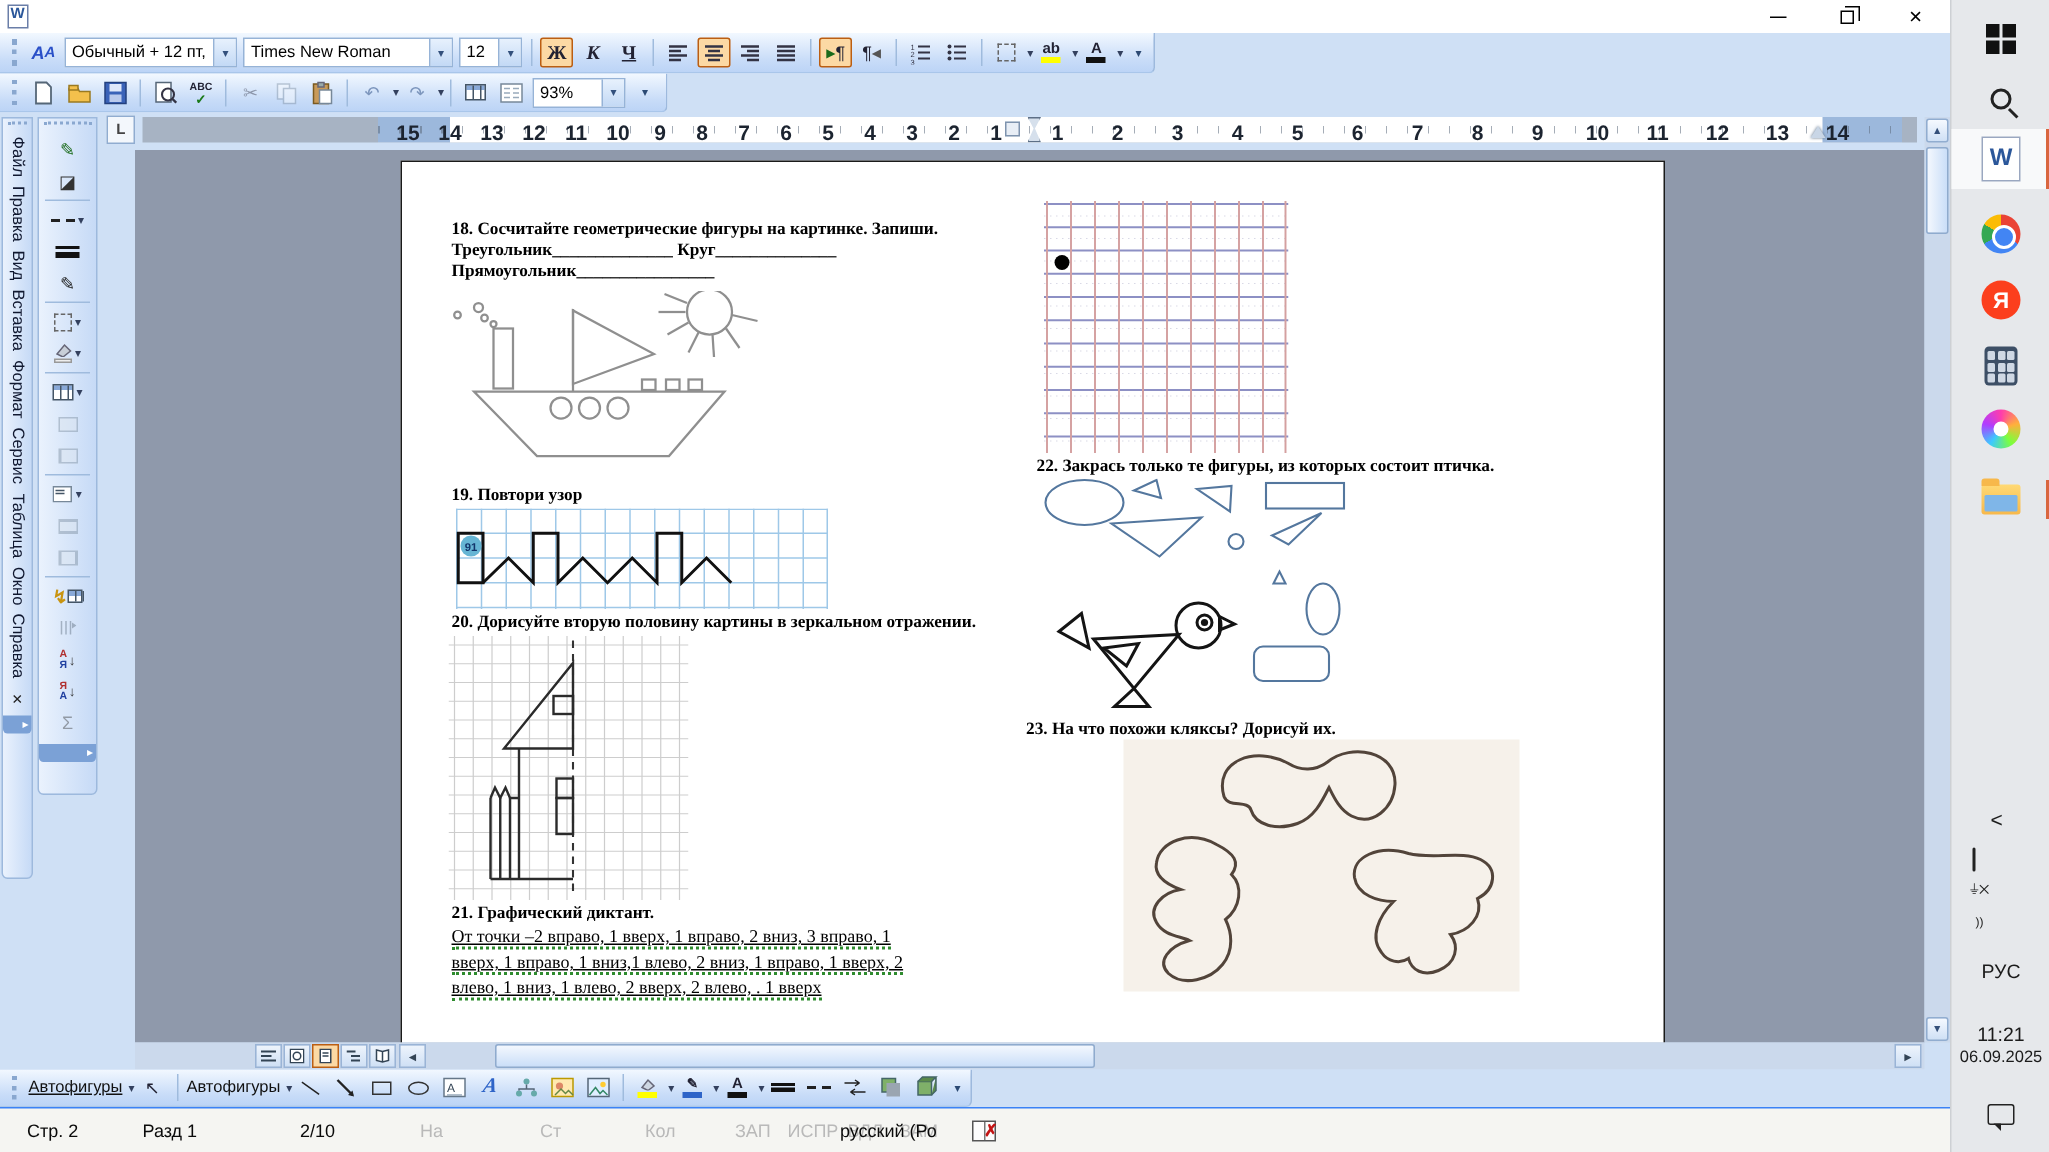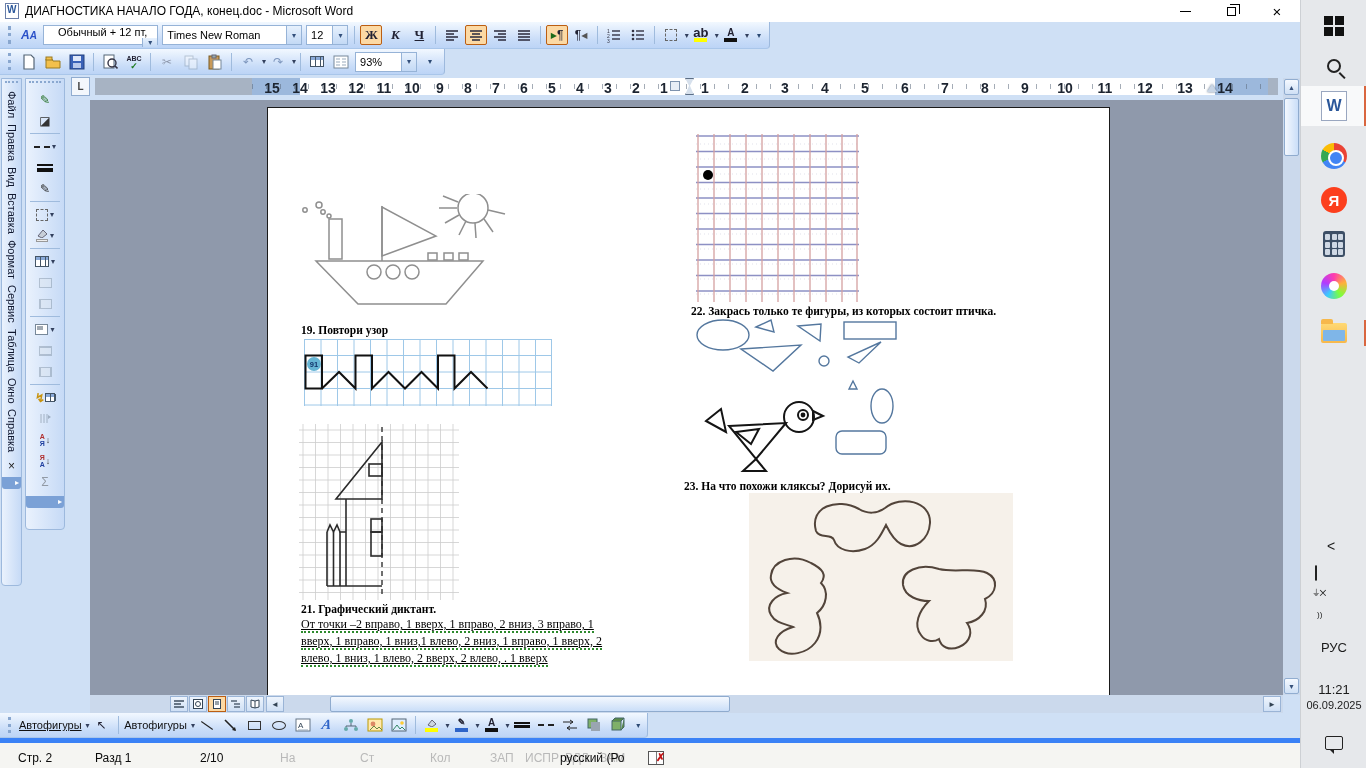--- a/index.html
+++ b/index.html
@@ -97,21 +97,21 @@
   #draw-bar { top:713px; height:25px; background:#cfe0f5; }
   #draw-bar .tb-panel { width:648px; }
   #draw-bar .lbl { font-size:11px; color:#111; margin:0 2px; }
   .shape-line { width:14px; height:0; border-top:1.6px solid #222; transform:rotate(35deg); display:block; }
   .shape-rect { width:13px; height:9px; border:1.4px solid #333; display:block; }
   .shape-oval { width:14px; height:9px; border:1.4px solid #333; border-radius:50%; display:block; }
   .color-under { display:flex; flex-direction:column; align-items:center; line-height:9px; font-size:10px; font-weight:bold; }
   .bar { width:13px; height:4px; display:block; margin-top:1px; }
 
   
-  #status-bar { position:absolute; left:0; top:738px; width:1300px; height:30px; background:#f5f5f2; border-top:5px solid #3b82f6; font-size:12px; color:#0a0a0a; }
+  #status-bar { position:absolute; left:0; top:738px; width:1300px; height:30px; background:#f5f5f2; border-top:1px solid #3b82f6; font-size:12px; color:#0a0a0a; }
   #status-bar span { position:absolute; top:8px; }
   .dim { color:#b9b9b9; }
   #spell-ico { position:absolute; left:648px; top:6px; width:16px; height:14px; border:1px solid #555; background:#fdfdfd; }
   #spell-ico:before { content:""; position:absolute; left:7px; top:0; bottom:0; border-left:1px solid #777; }
   #spell-x { position:absolute; left:656px; top:8px; color:#c31414; font-weight:bold; font-size:11px; }
 
   
   #taskbar { position:absolute; left:1300px; top:0; width:66px; height:768px; background:#e6e8eb; border-left:1px solid #cdd0d4; }
   .tk-btn { position:absolute; left:0; width:66px; display:flex; align-items:center; justify-content:center; }
   .tk-active { background:#f8f9fa; }
@@ -140,39 +140,38 @@
   .tk-txt { position:absolute; width:66px; text-align:center; color:#1b1b1b; }
 </style>
 </head>
 <body>
 
 <div id="screen">
 <div id="word-window">
 
   <div id="titlebar">
     <span class="doc-icon"></span>
-    <span>ДИАГНОСТИКА НАЧАЛО ГОДА, конец.doc - Microsoft Word</span>
     <span class="win-controls">
       <span class="win-btn">
             <span class="glyph-min"></span>
           </span>
       <span class="win-btn">
             <span class="glyph-restore"></span>
           </span>
       <span class="win-btn">
             <span class="glyph-close">×</span>
           </span>
     </span>
   </div>
 
   <div id="fmt-bar" class="tb">
     <div class="tb-panel">
       <span class="grip"></span>
       <span class="tbtn" style="color:#2a50c8;font-weight:bold;font-style:italic;font-size:12px;">A<span style="font-size:10px;">A</span></span>
-      <span class="combo" style="width:132px;flex-direction:column;">
+      <span class="combo" style="width:132px;">
             <span>Обычный + 12 пт,</span>
             <span class="cdd">▾</span>
           </span>
       <span class="combo" style="width:160px;">
             <span>Times New Roman</span>
             <span class="cdd">▾</span>
           </span>
       <span class="combo" style="width:48px;">
             <span>12</span>
             <span class="cdd">▾</span>
@@ -256,21 +255,21 @@
               <circle cx="3" cy="12" r="1.3" fill="#334"></circle>
             </svg>
           </span>
       <span class="sep"></span>
       <span class="tbtn">
             <span class="box-dot"></span>
           </span>
           <span class="dd">▾</span>
       <span class="tbtn">
             <span class="color-under">
-              <span style="font-size:13px;font-weight:bold;">ab</span>
+              <span style="font-size:10px;font-weight:bold;">ab</span>
               <span class="bar" style="background:#ffff00;"></span>
             </span>
           </span>
           <span class="dd">▾</span>
       <span class="tbtn">
             <span class="color-under">
               <span>A</span>
               <span class="bar" style="background:#111;"></span>
             </span>
           </span>
@@ -522,20 +521,25 @@
         </div>
     <div class="ticon dis">
           <span>Σ</span>
         </div>
     <div class="strip-foot">▸</div>
   </div>
 
   <div id="doc-area">
     <div id="page">
 
+      <div class="doc-b" style="left:33px; top:38px;">
+        <div>18. Сосчитайте геометрические фигуры на картинке. Запиши.</div>
+        <div>Треугольник______________ Круг______________</div>
+        <div>Прямоугольник________________</div>
+      </div>
 
       <svg style="position:absolute;left:28px;top:86px;" width="230" height="130" viewBox="0 0 230 130">
         <g fill="none" stroke="#8f8f8f" stroke-width="1.5">
           <circle cx="9" cy="16" r="2.2"></circle>
               <circle cx="23" cy="11" r="3"></circle>
               <circle cx="27" cy="18" r="2.2"></circle>
               <circle cx="33" cy="22" r="2"></circle>
           <rect x="33" y="25" width="13" height="40"></rect>
           <line x1="86" y1="12" x2="86" y2="67"></line>
           <polygon points="86,13 86,62 140,42"></polygon>
@@ -583,20 +587,21 @@
               <line x1="0" y1="49.5" x2="248" y2="49.5"></line>
               <line x1="0" y1="66" x2="248" y2="66"></line>
         </g>
         <g fill="none" stroke="#111" stroke-width="2">
           <rect x="1.5" y="16.5" width="16.5" height="33"></rect>
           <path d="M18,49.5 L35,33 L51.5,49.5 L51.5,16.5 L68,16.5 L68,49.5 L84.5,33 L101,49.5 L117.5,33 L134,49.5 L134,16.5 L150.5,16.5 L150.5,49.5 L167,33 L183.5,49.5"></path>
         </g>
       </svg>
       <span id="pattern-badge" style="left:39px; top:249px;">91</span>
 
+      <div class="doc-b" style="left:33px; top:300px;">20. Дорисуйте вторую половину картины в зеркальном отражении.</div>
 
       <svg style="position:absolute;left:31px;top:316px;" width="160" height="176" viewBox="0 0 160 176">
         <g stroke="#cdcdcd" stroke-width="0.8">
           <line x1="railing" y1="0" x2="0" y2="0"></line>
           <line x1="4" y1="0" x2="4" y2="176"></line>
               <line x1="16.5" y1="0" x2="16.5" y2="176"></line>
               <line x1="29" y1="0" x2="29" y2="176"></line>
               <line x1="41.5" y1="0" x2="41.5" y2="176"></line>
               <line x1="54" y1="0" x2="54" y2="176"></line>
               <line x1="66.5" y1="0" x2="66.5" y2="176"></line>

